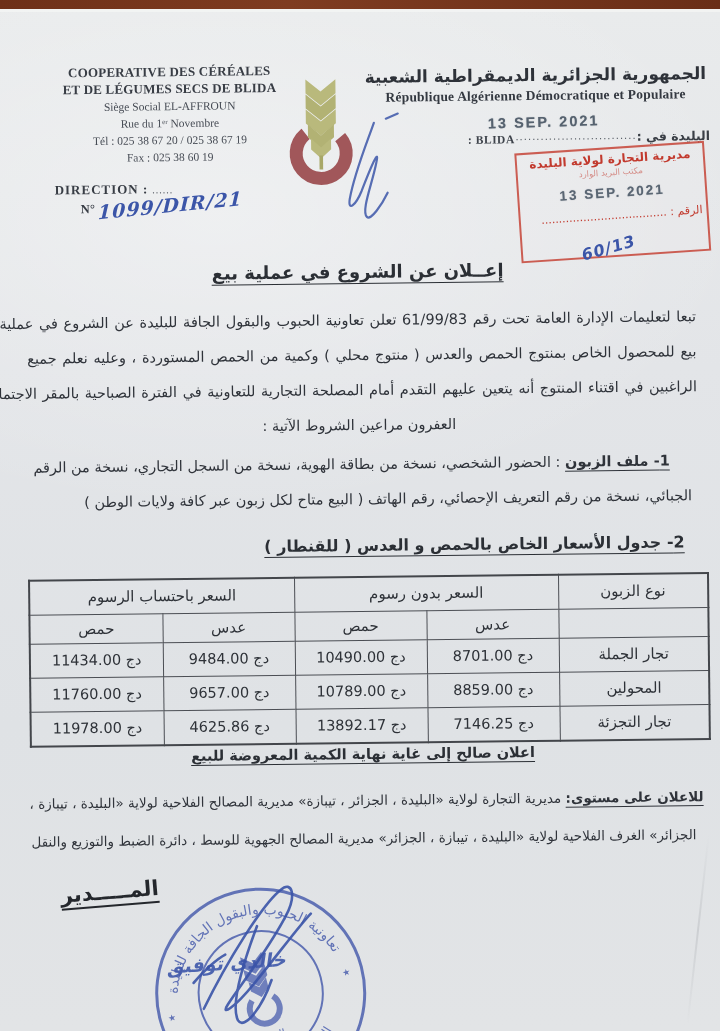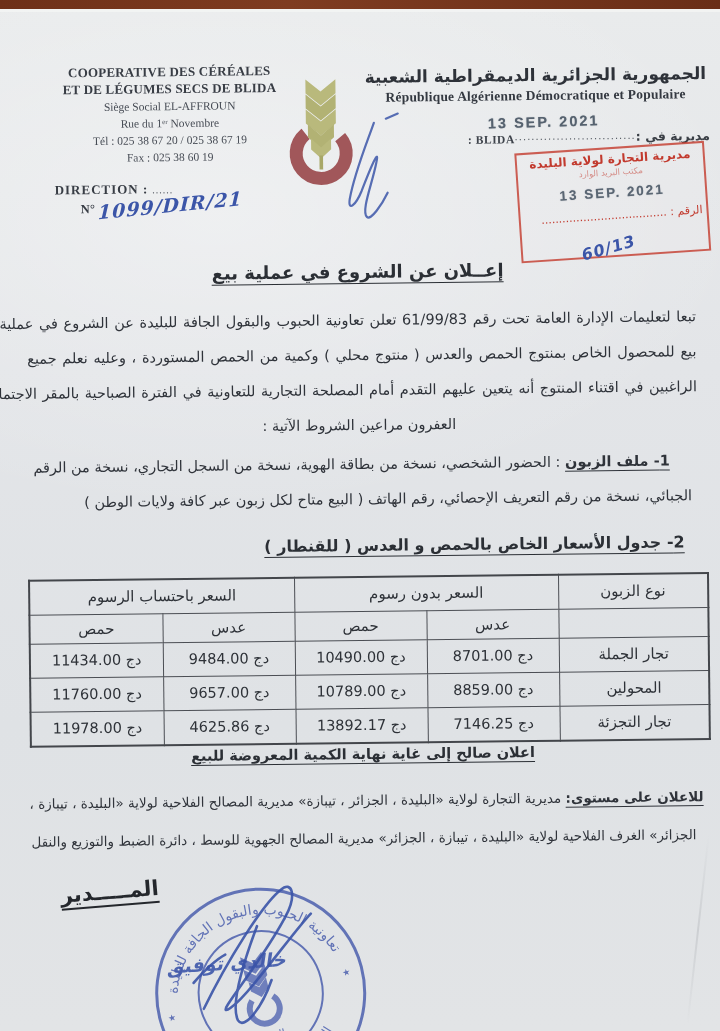--- a/index.html
+++ b/index.html
@@ -134,21 +134,21 @@
     </svg>
 
     <svg class="abs" style="left:338px;top:100px;" width="78" height="120" viewBox="0 0 78 120">
       <g fill="none" stroke="#3c56a9" stroke-width="2.2" stroke-linecap="round" opacity="0.85">
         <path d="M40,14 C32,36 20,64 15,90 C13,103 21,96 27,82 C35,62 46,36 42,54 C38,74 26,102 32,108 C36,112 47,96 53,84"></path>
         <path d="M52,10 l12,-5"></path>
       </g>
     </svg>
 
     <div class="abs dateline">
-      <span class="lbl-ar ar">مديرية في :</span>
+      <span class="lbl-ar ar">البليدة في :</span>
       <span class="dots">...........................................................</span>
       <span class="lbl-fr fr">BLIDA :</span>
     </div>
     <div class="abs date-stamp">13 SEP. 2021</div>
 
     <div class="abs red-stamp">
       <div class="l1 ar">مديرية التجارة لولاية البليدة</div>
       <div class="l2 ar">مكتب البريد الوارد</div>
       <div class="dt">13 SEP. 2021</div>
       <div class="num ar">الرقم : ....................................</div>

